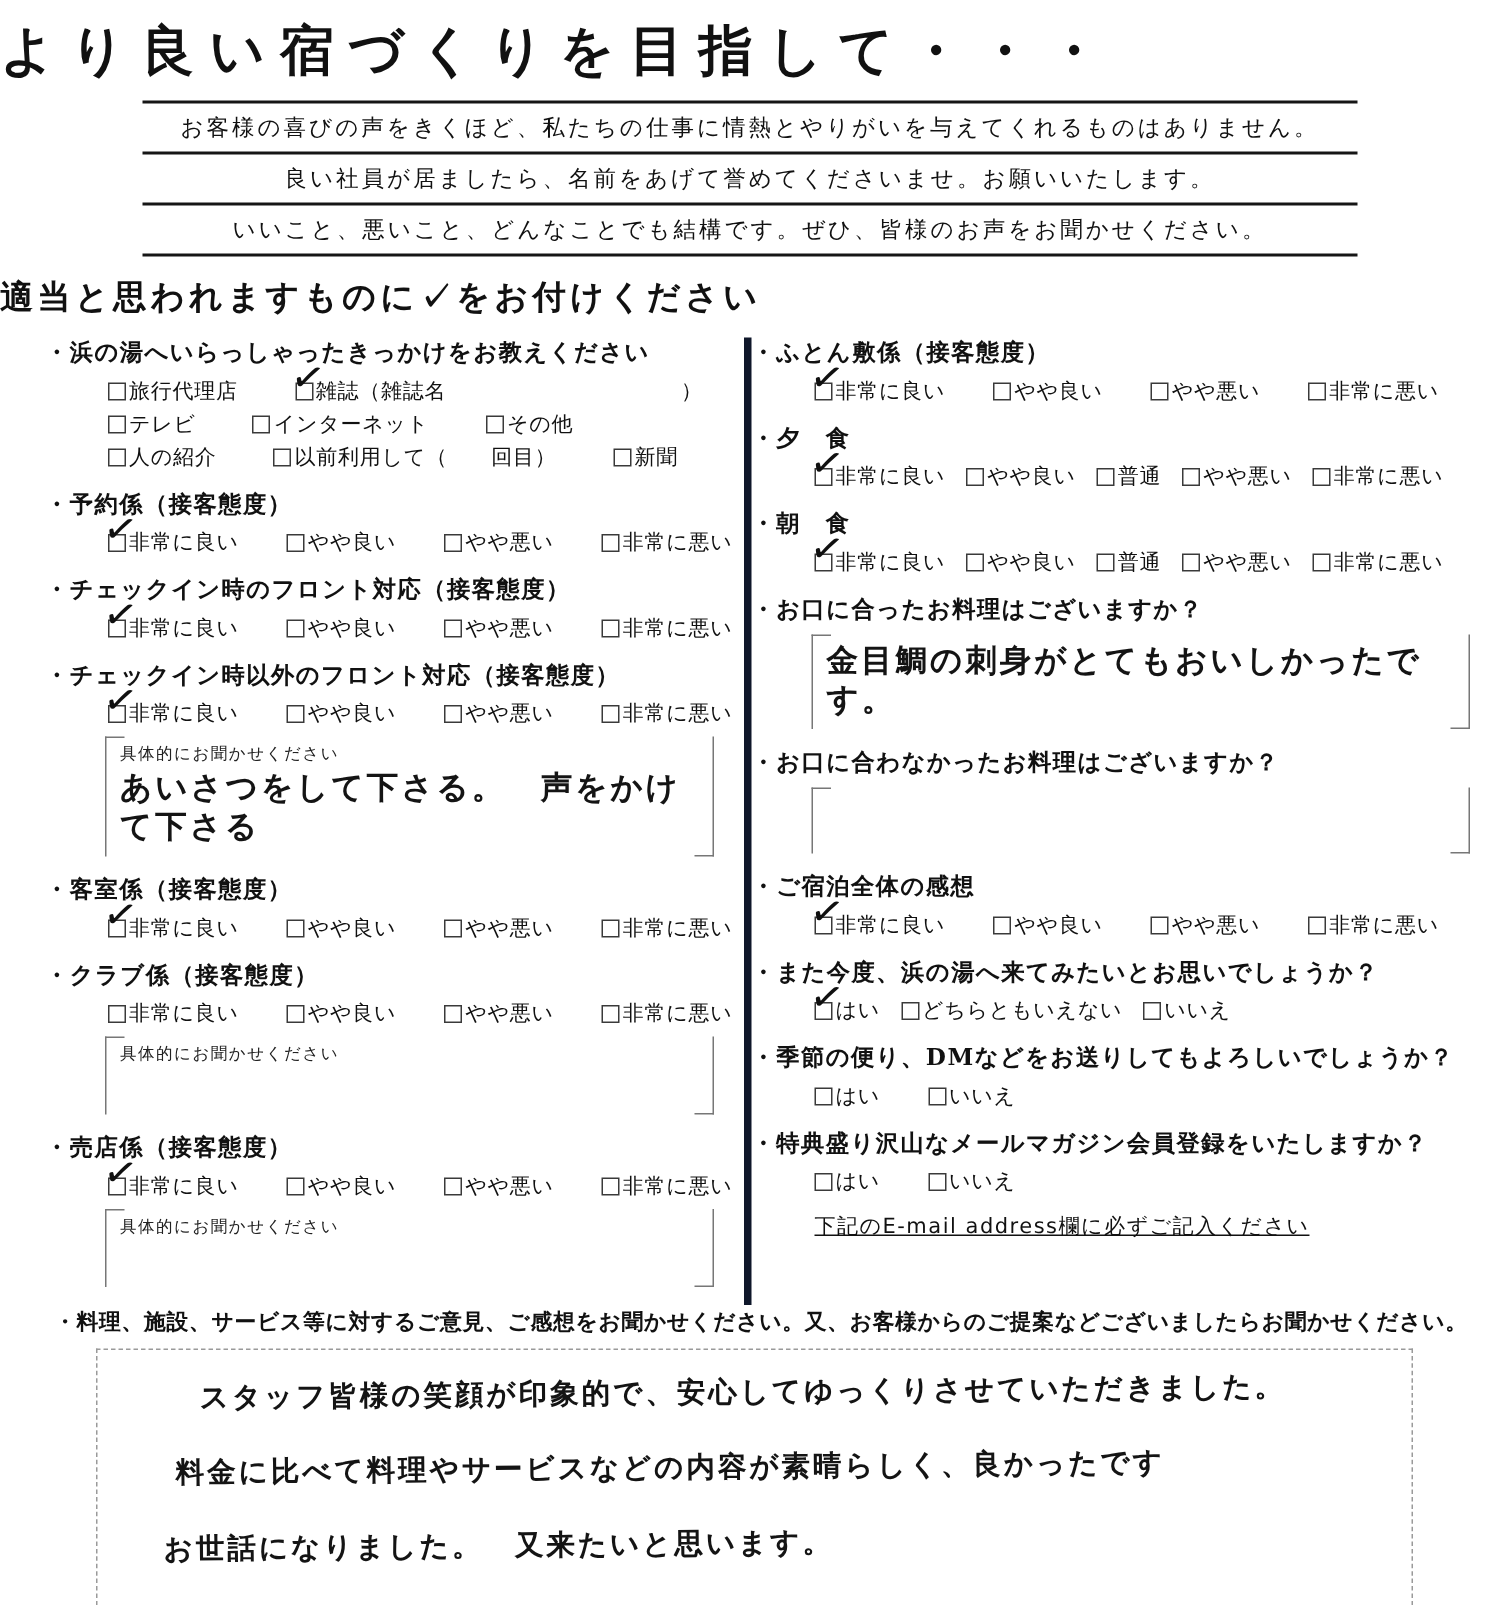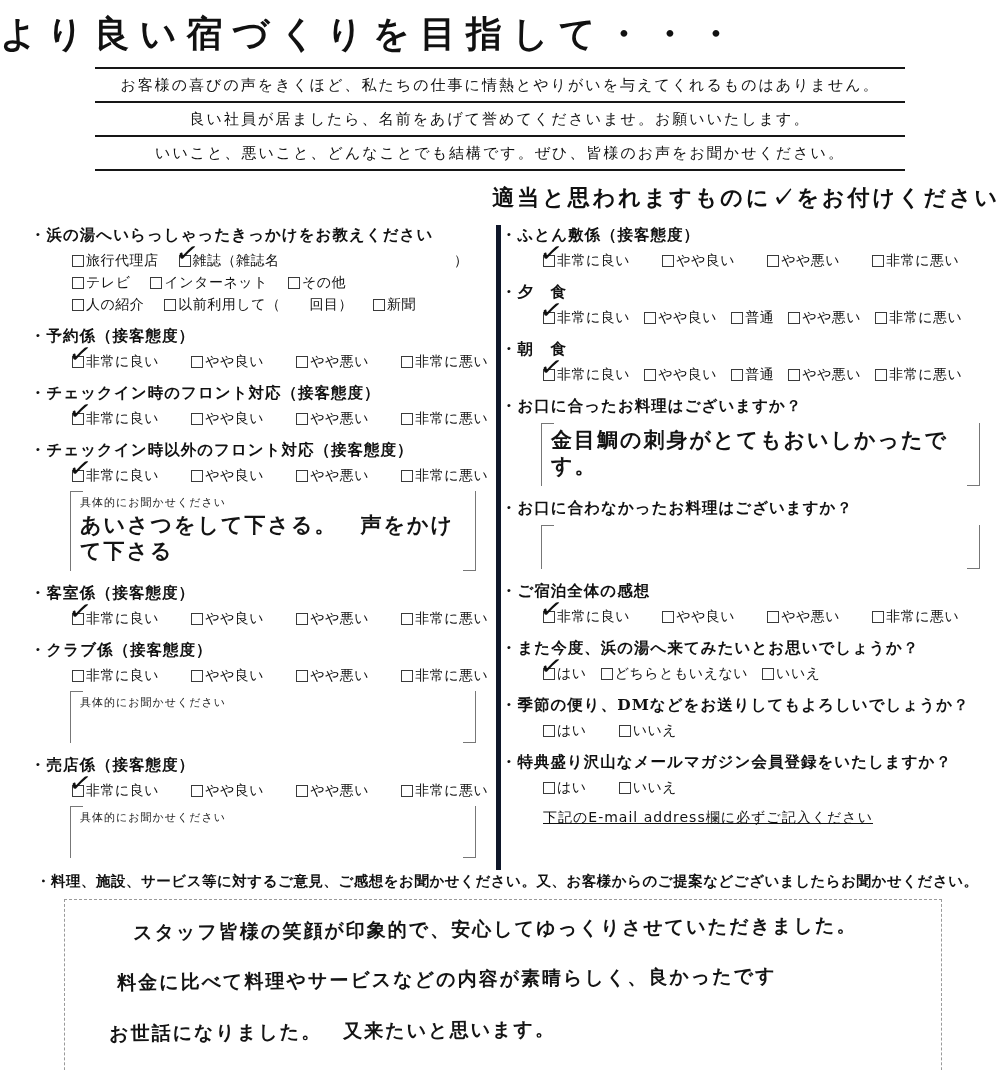--- a/index.html
+++ b/index.html
@@ -17,35 +17,35 @@
     letter-spacing:10px; padding:4px 0 8px 0;
   }
   .intro-wrap { margin:0 95px; }
   .intro-row {
     border-top:2px solid #161616;
     padding:7px 0 6px 0;
     text-align:center; font-size:15px; letter-spacing:2px;
   }
   .intro-wrap .intro-row:last-child { border-bottom:2px solid #161616; }
   .instruction {
-    text-align:right; font-size:22px; font-weight:700;
+    text-align:left; font-size:22px; font-weight:700;
     letter-spacing:3px; margin-top:12px;
   }
 
   
   .main { display:flex; margin-top:12px; padding-left:30px; }
   .col-left  { width:466px; padding-right:10px; }
   .col-right { width:494px; border-left:5px solid #0f172a; }
 
   .q { margin-bottom:12px; }
   .q-title { font-size:15.5px; font-weight:700; letter-spacing:1px; margin-bottom:6px; }
 
   .opt-row { display:flex; align-items:center; gap:32px; padding-left:42px; margin-bottom:6px; }
   .opt-row.tight { gap:14px; }
-  .opt-row.origin { gap:20px; margin-bottom:4px; }
+  .opt-row.origin { gap:38px; margin-bottom:4px; }
   .opt { display:inline-flex; align-items:center; white-space:nowrap; cursor:default; }
   .cb {
     position:relative; width:12px; height:12px;
     border:1.5px solid #3a3a3a; background:#fff;
     display:inline-block; flex:0 0 auto; margin-right:2px;
   }
   .tick {
     display:none; position:absolute; left:-4px; top:-17px;
     font-size:27px; font-weight:900; color:#101010;
     transform:rotate(10deg);

